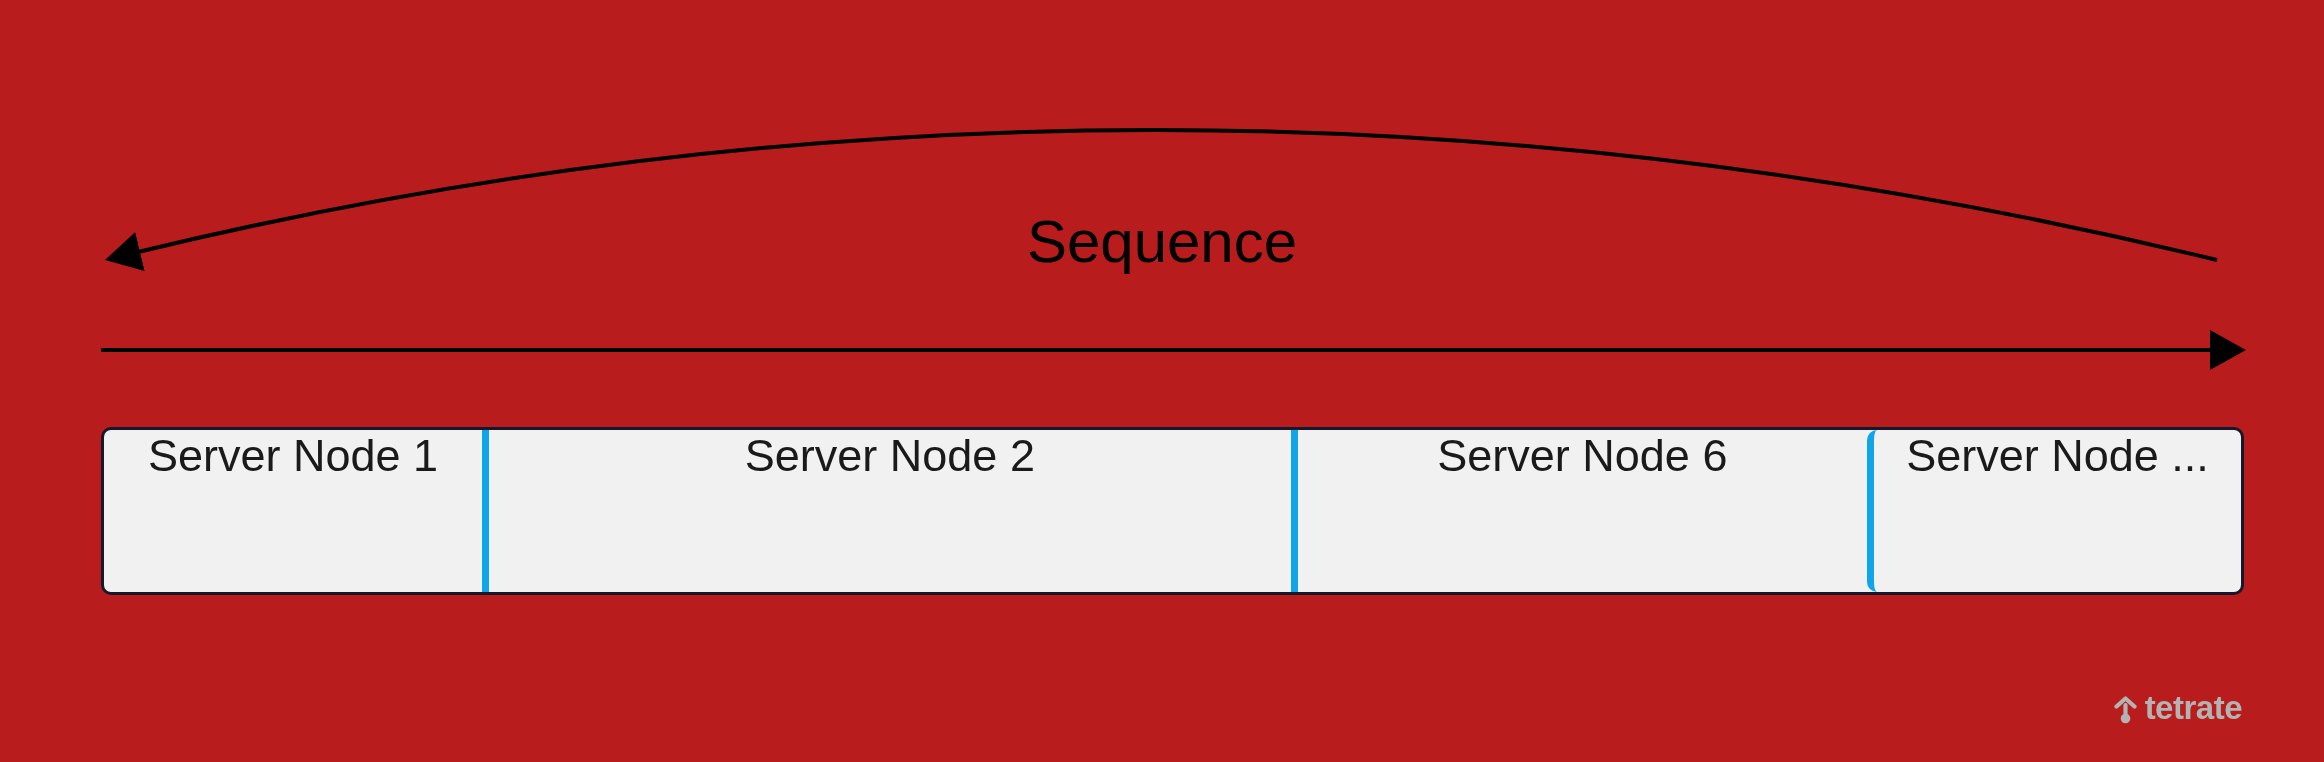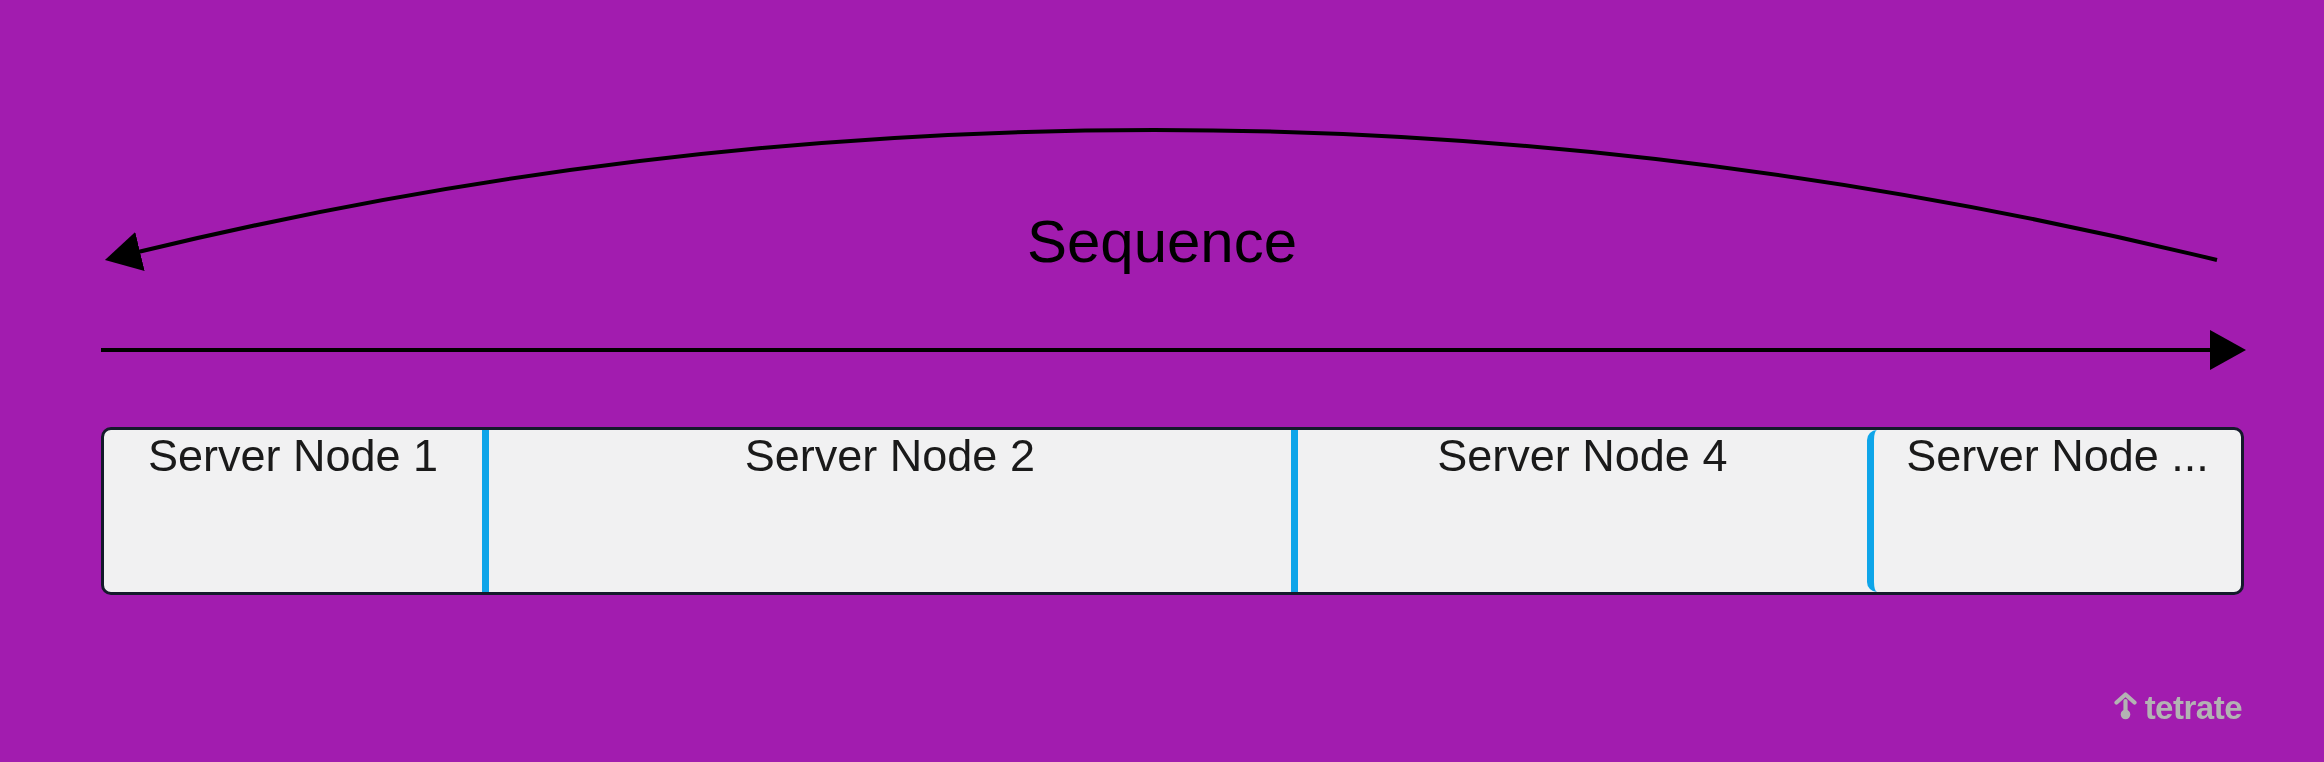--- a/index.html
+++ b/index.html
@@ -1,21 +1,21 @@
 <!DOCTYPE html>
 <html><head>
 <meta charset="utf-8">
 <style>
   * { margin: 0; padding: 0; box-sizing: border-box; }
   html, body { background: #ffffff; }
   .canvas {
     position: relative;
     width: 2324px;
     height: 762px;
-    background: #a21caf;
+    background: #b91c1c;
     overflow: hidden;
     font-family: "Liberation Sans", sans-serif;
   }
   .arrows-layer {
     position: absolute;
     inset: 0;
     width: 2324px;
     height: 762px;
   }
   .sequence-label {
@@ -55,20 +55,21 @@
   .server-node + .server-node { border-left: 7px solid #0ea5e9; }
   .server-node:nth-child(1) { flex: 0 0 17.69%; }
   .server-node:nth-child(2) { flex: 0 0 37.84%; }
   .server-node:nth-child(3) { flex: 0 0 26.97%; }
   .server-node:nth-child(4) { flex: 1 1 auto; border-radius: 10px; }
   .brand {
     position: absolute;
     top: 691px;
     right: 82px;
     display: flex;
+    align-items: flex-end;
     gap: 8px;
     color: #b3b3b3;
   }
   .brand-icon { display: block; }
   .brand-text {
     font-family: "Liberation Sans", sans-serif;
     font-weight: bold;
     font-size: 33px;
     line-height: 33px;
     letter-spacing: -0.5px;
@@ -95,21 +96,21 @@
   <div class="sequence-label">Sequence</div>
 
   <div class="node-row">
     <div class="server-node">
       <span>Server Node 1</span>
     </div>
     <div class="server-node">
       <span>Server Node 2</span>
     </div>
     <div class="server-node">
-      <span>Server Node 4</span>
+      <span>Server Node 6</span>
     </div>
     <div class="server-node">
       <span>Server Node ...</span>
     </div>
   </div>
 
   <div class="brand">
     <svg class="brand-icon" width="23" height="29" viewBox="0 0 23 29" xmlns="http://www.w3.org/2000/svg" aria-hidden="true">
       <path d="M2.5 11.5 L11.5 3.5 L20.5 11.5" fill="none" stroke="#b3b3b3" stroke-width="4.2" stroke-linecap="round" stroke-linejoin="round"></path>
       <path d="M11.5 10 L11.5 20" fill="none" stroke="#b3b3b3" stroke-width="4.2" stroke-linecap="round"></path>

